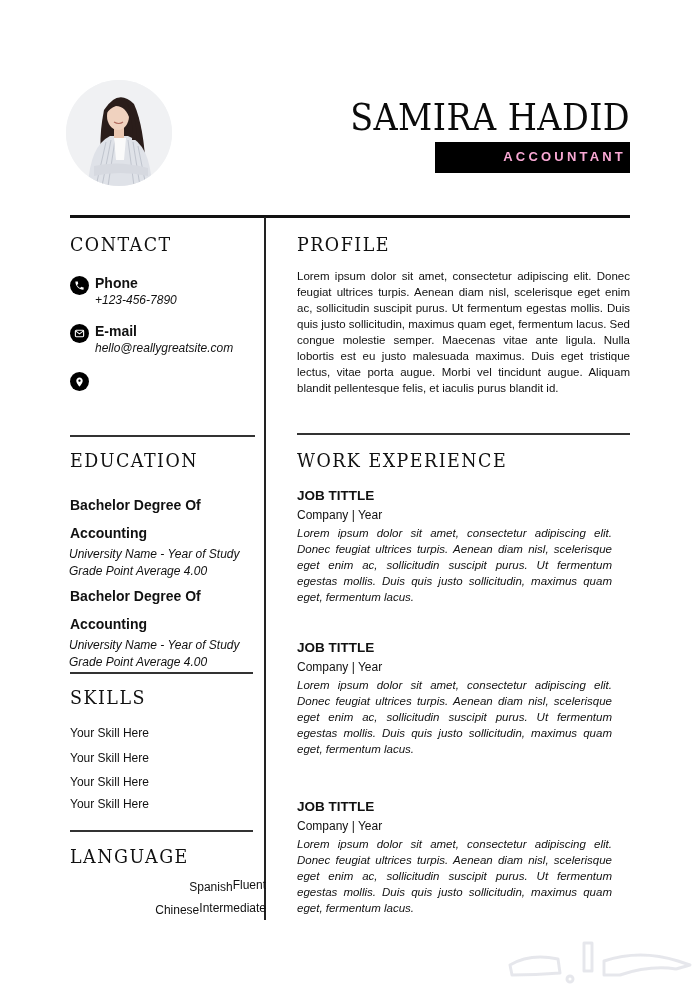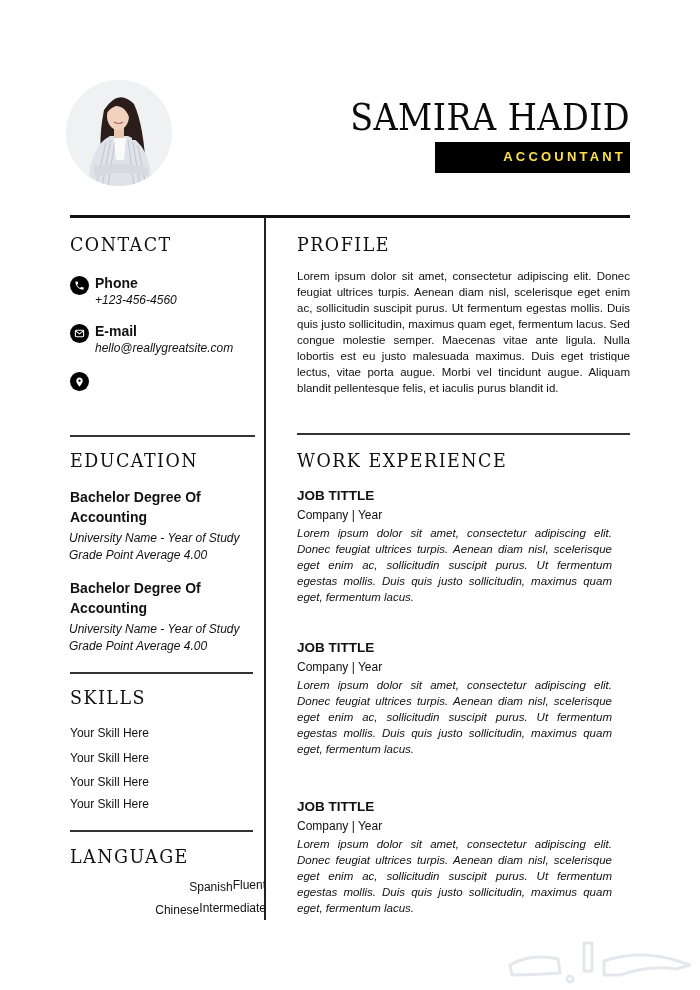--- a/index.html
+++ b/index.html
@@ -5,37 +5,37 @@
   * { box-sizing: border-box; margin: 0; padding: 0; }
   html, body { width: 700px; height: 990px; background: #ffffff; overflow: hidden; }
   body { position: relative; font-family: "Liberation Sans", sans-serif; color: #111; }
 
   .abs { position: absolute; }
 
   
   .avatar { left: 66px; top: 80px; width: 106px; height: 106px; border-radius: 50%; overflow: hidden; background: #f1f2f4; }
   .name { right: 70px; top: 94px; font-family: "DejaVu Serif", serif; font-size: 38px; letter-spacing: 0.5px; color: #0b0b0b; transform: scaleX(0.88); transform-origin: right center; white-space: nowrap; line-height: 46px; }
   .role-bar { left: 435px; top: 142px; width: 195px; height: 31px; background: #000; }
-  .role-text { position: absolute; right: 4px; top: 7px; color: #fde047; font-family: "Liberation Sans", sans-serif; font-weight: bold; font-size: 13px; letter-spacing: 3.2px; }
+  .role-text { position: absolute; right: 4px; top: 7px; color: #f9a8d4; font-family: "Liberation Sans", sans-serif; font-weight: bold; font-size: 13px; letter-spacing: 3.2px; }
 
   .top-rule { left: 70px; top: 215px; width: 560px; height: 3px; background: #111; }
   .v-rule { left: 264px; top: 217px; width: 1.5px; height: 703px; background: #222; }
 
   .section-title { font-family: "DejaVu Serif", serif; font-size: 19px; letter-spacing: 1.6px; color: #111; transform: scaleX(0.92); transform-origin: left center; white-space: nowrap; }
 
   
   .c-row { left: 70px; display: flex; gap: 6px; }
   .c-icon { width: 19px; height: 19px; border-radius: 50%; background: #000; display: flex; align-items: center; justify-content: center; margin-top: 1px; flex-shrink: 0; }
   .c-label { font-weight: bold; font-size: 14px; line-height: 17px; }
   .c-value { font-style: italic; font-size: 12px; line-height: 16px; color: #111; }
 
   .rule { height: 1.5px; background: #333; }
 
   
-  .edu-degree { font-weight: bold; font-size: 14px; line-height: 20px; }
+  .edu-degree { font-weight: bold; font-size: 14px; line-height: 20px; margin-top: 8px; }
   .edu-line { font-style: italic; font-size: 12px; line-height: 17px; }
 
   .skill { font-size: 12px; line-height: 15px; }
   .lang-row { left: 80px; width: 186px; display: flex; justify-content: flex-end; font-size: 12px; }
 
   
   .profile-text { left: 297px; top: 268px; width: 333px; font-size: 11.5px; line-height: 16px; text-align: justify; color: #111; }
   .job-title { font-weight: bold; font-size: 13.5px; }
   .job-company { font-size: 12px; }
   .job-desc { width: 315px; font-style: italic; font-size: 11.5px; line-height: 16px; text-align: justify; }
@@ -86,21 +86,21 @@
 <div class="abs section-title" style="left:70px; top:233px;">CONTACT</div>
 
 <div class="abs c-row" style="top:275px;">
   <span class="c-icon">
     <svg width="11" height="11" viewBox="0 0 24 24">
         <path fill="#fff" d="M6.6 10.8c1.4 2.8 3.8 5.1 6.6 6.6l2.2-2.2c.3-.3.7-.4 1-.2 1.1.4 2.3.6 3.6.6.6 0 1 .4 1 1V20c0 .6-.4 1-1 1C10.6 21 3 13.4 3 4c0-.6.4-1 1-1h3.5c.6 0 1 .4 1 1 0 1.3.2 2.5.6 3.6.1.3 0 .7-.2 1L6.6 10.8z"></path>
       </svg>
   </span>
   <div>
     <div class="c-label">Phone</div>
-    <div class="c-value">+123-456-4560</div>
+    <div class="c-value">+123-456-7890</div>
   </div>
 </div>
 
 <div class="abs c-row" style="top:323px;">
   <span class="c-icon">
     <svg width="11" height="11" viewBox="0 0 24 24">
         <rect x="3" y="5" width="18" height="14" rx="2" fill="none" stroke="#fff" stroke-width="2.4"></rect>
         <path d="M4 7l8 6 8-6" fill="none" stroke="#fff" stroke-width="2.2"></path>
       </svg>
   </span>

